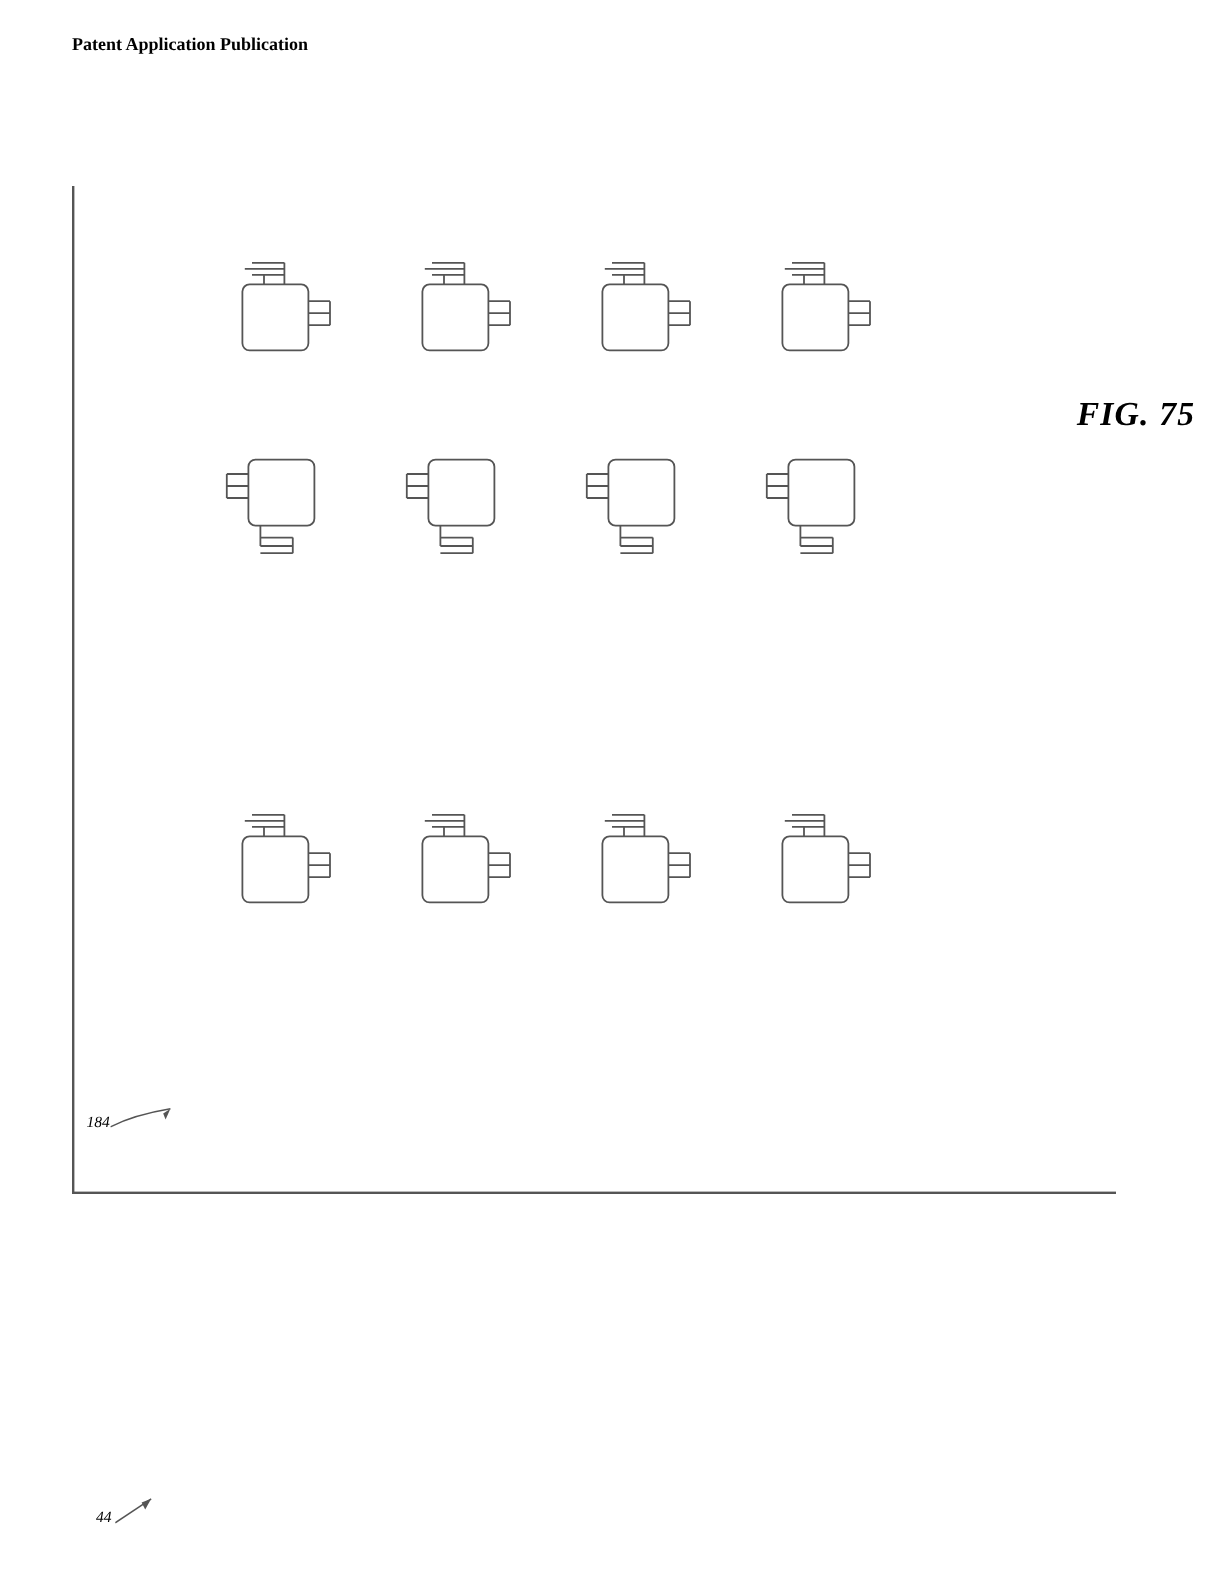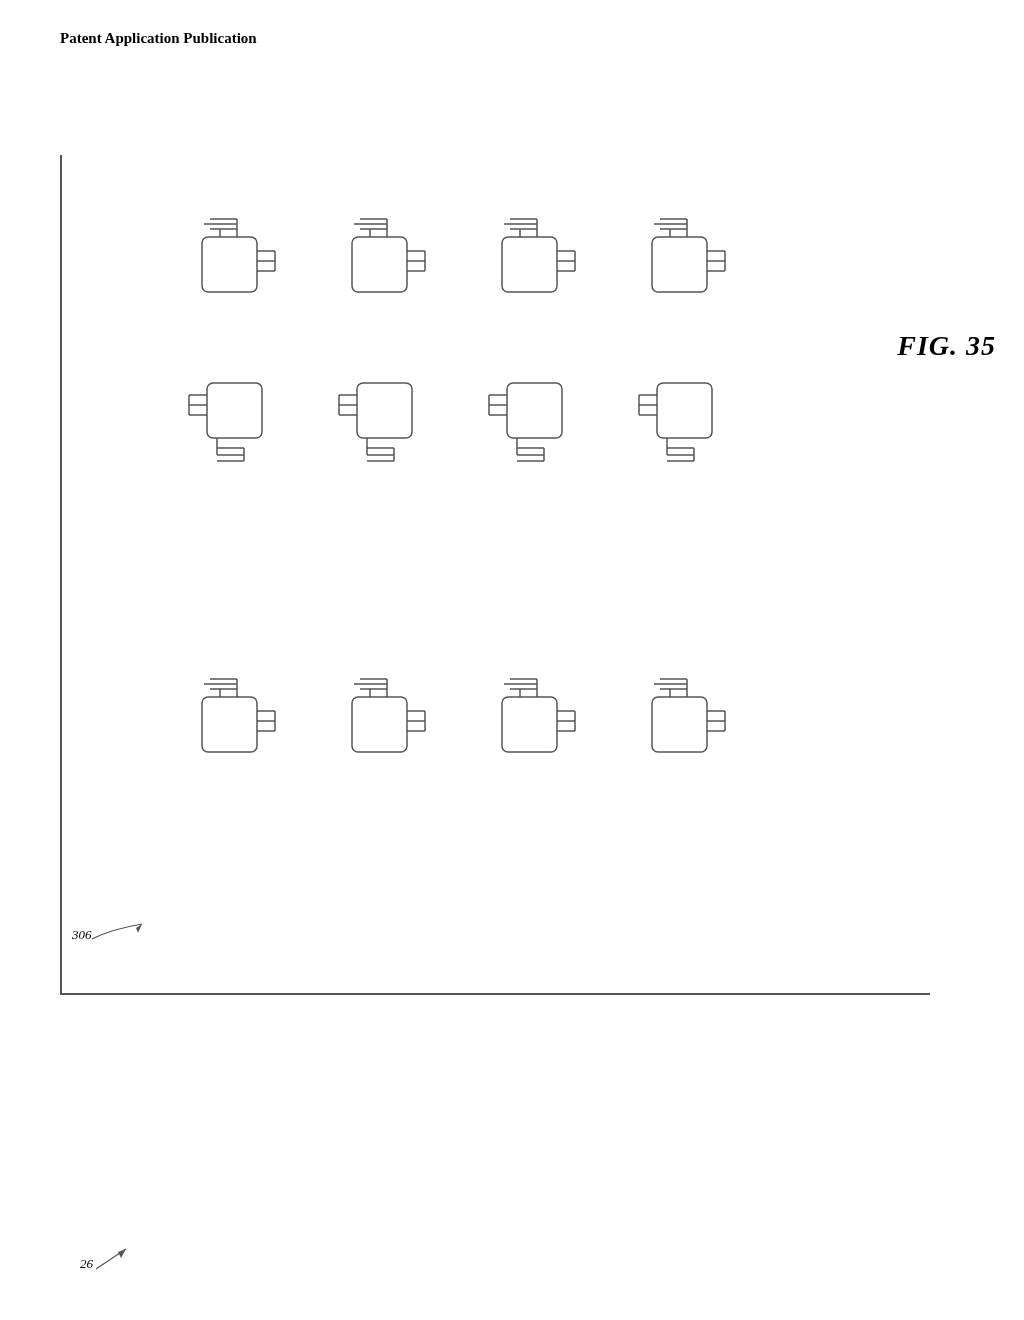--- a/index.html
+++ b/index.html
@@ -251,32 +251,32 @@
       <line x1="38" y1="14" x2="38" y2="22" stroke="#555" stroke-width="1.5"></line>
       <rect x="20" y="22" width="55" height="55" rx="6" ry="6" fill="none" stroke="#555" stroke-width="1.5"></rect>
       <line x1="75" y1="36" x2="93" y2="36" stroke="#555" stroke-width="1.5"></line>
       <line x1="75" y1="46" x2="93" y2="46" stroke="#555" stroke-width="1.5"></line>
       <line x1="75" y1="56" x2="93" y2="56" stroke="#555" stroke-width="1.5"></line>
       <line x1="93" y1="36" x2="93" y2="56" stroke="#555" stroke-width="1.5"></line>
     </svg>
   </div>
 
   <div style="position:absolute; bottom:50px; left:10px; font-size:13px; font-style:italic;">
-    <span>306</span>
+    <span>184</span>
     <svg width="80" height="30" style="position:absolute; left:20px; top:-8px;" viewBox="0 0 80 30">
       <path d="M 0 20 Q 20 10 50 5" fill="none" stroke="#555" stroke-width="1.2"></path>
       <polygon points="50,5 44,9 46,14" fill="#555"></polygon>
     </svg>
   </div>
 
 </div>
 
 <div class="fig-label">
-  <span>FIG. 35</span>
+  <span>FIG. 75</span>
 </div>
 
 <div style="position:absolute; bottom:48px; left:80px; font-size:13px; font-style:italic;">
-  <span>26</span>
+  <span>44</span>
   <svg width="50" height="30" style="position:absolute; left:16px; top:-12px;" viewBox="0 0 50 30">
     <path d="M 0 25 L 30 5" fill="none" stroke="#555" stroke-width="1.2"></path>
     <polygon points="30,5 22,8 25,14" fill="#555"></polygon>
   </svg>
 </div>
 
 </body></html>

